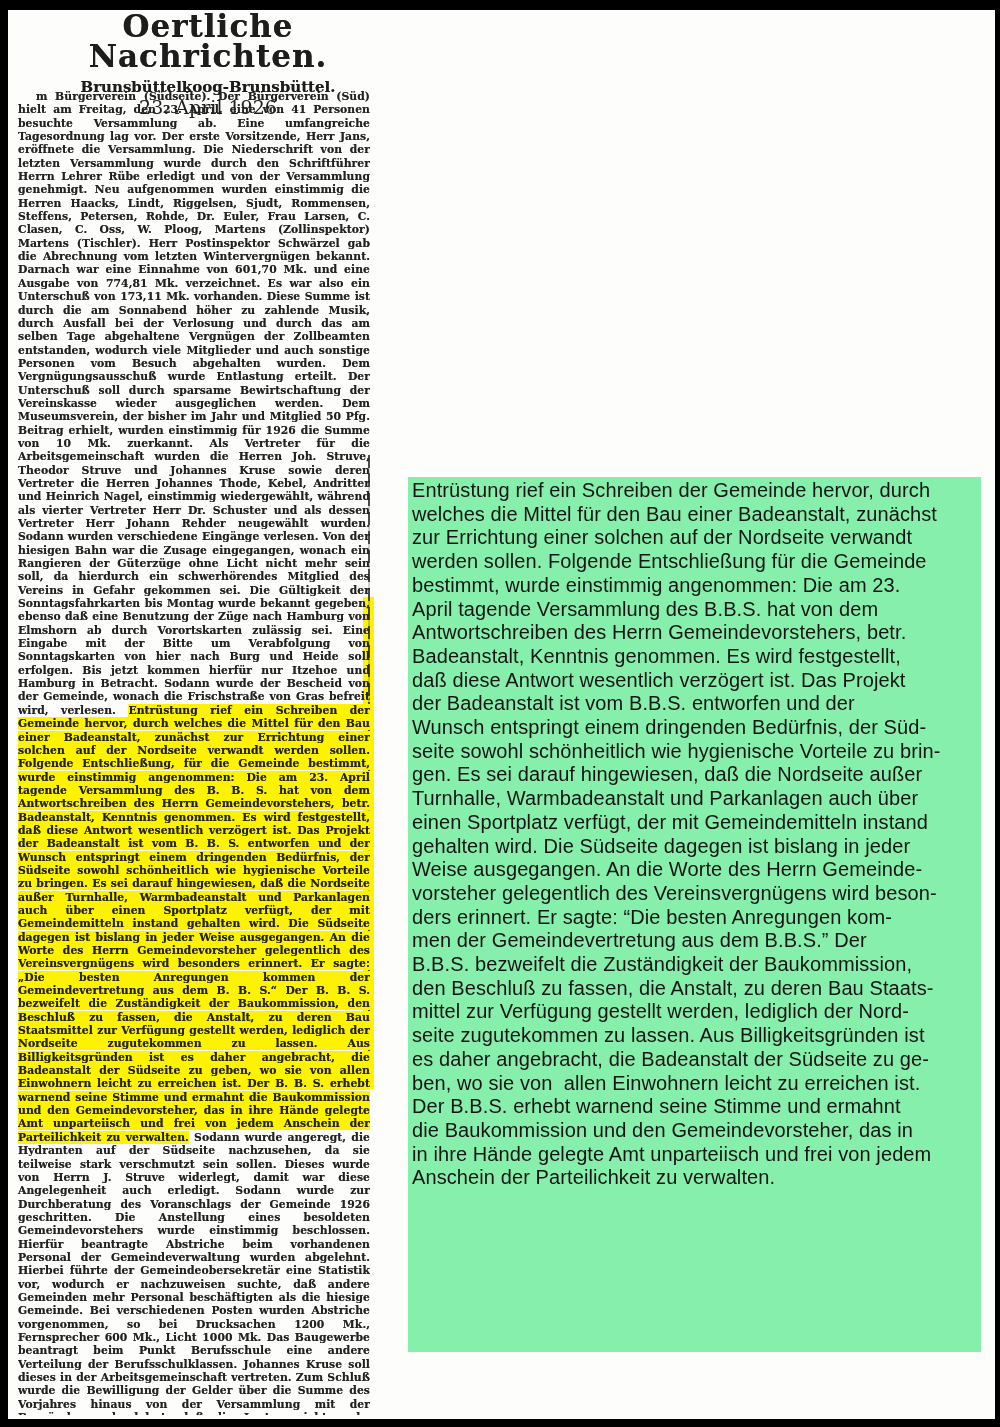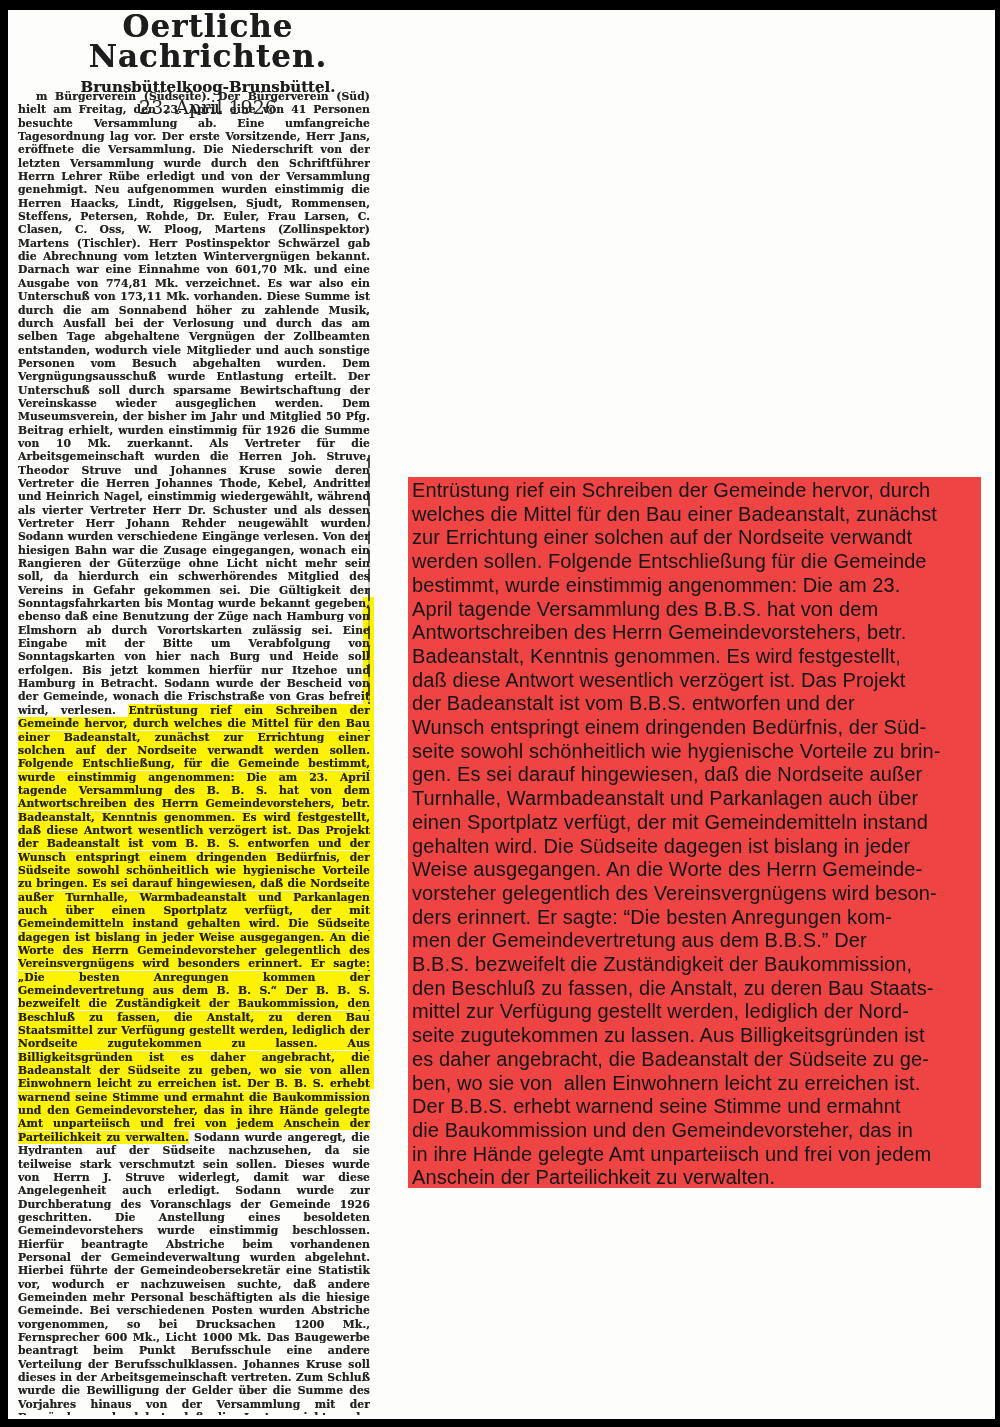--- a/index.html
+++ b/index.html
@@ -33,21 +33,21 @@
   .hl{background:#fdf200;}
   
   .divider-yellow{position:absolute;left:363px;top:597px;width:11px;height:492px;background:#fdf200;}
   .divider-line{
     position:absolute;left:368px;top:455px;width:2px;height:606px;
     background:repeating-linear-gradient(to bottom,#2c2c2c 0 13px,rgba(44,44,44,.25) 13px 19px);
     opacity:.85;
   }
   
   .panel{
-    position:absolute;left:408px;top:477px;width:573px;height:711px;background:#ef4444;
+    position:absolute;left:408px;top:477px;width:573px;height:875px;background:#86efac;
     overflow:hidden;
   }
   .panel-text{
     font-family:"Liberation Sans","DejaVu Sans",sans-serif;
     font-size:20px;line-height:23.7px;color:#141414;
     white-space:pre;padding:2px 0 0 4px;letter-spacing:.1px;
   }
 </style>
 </head>
 <body>

